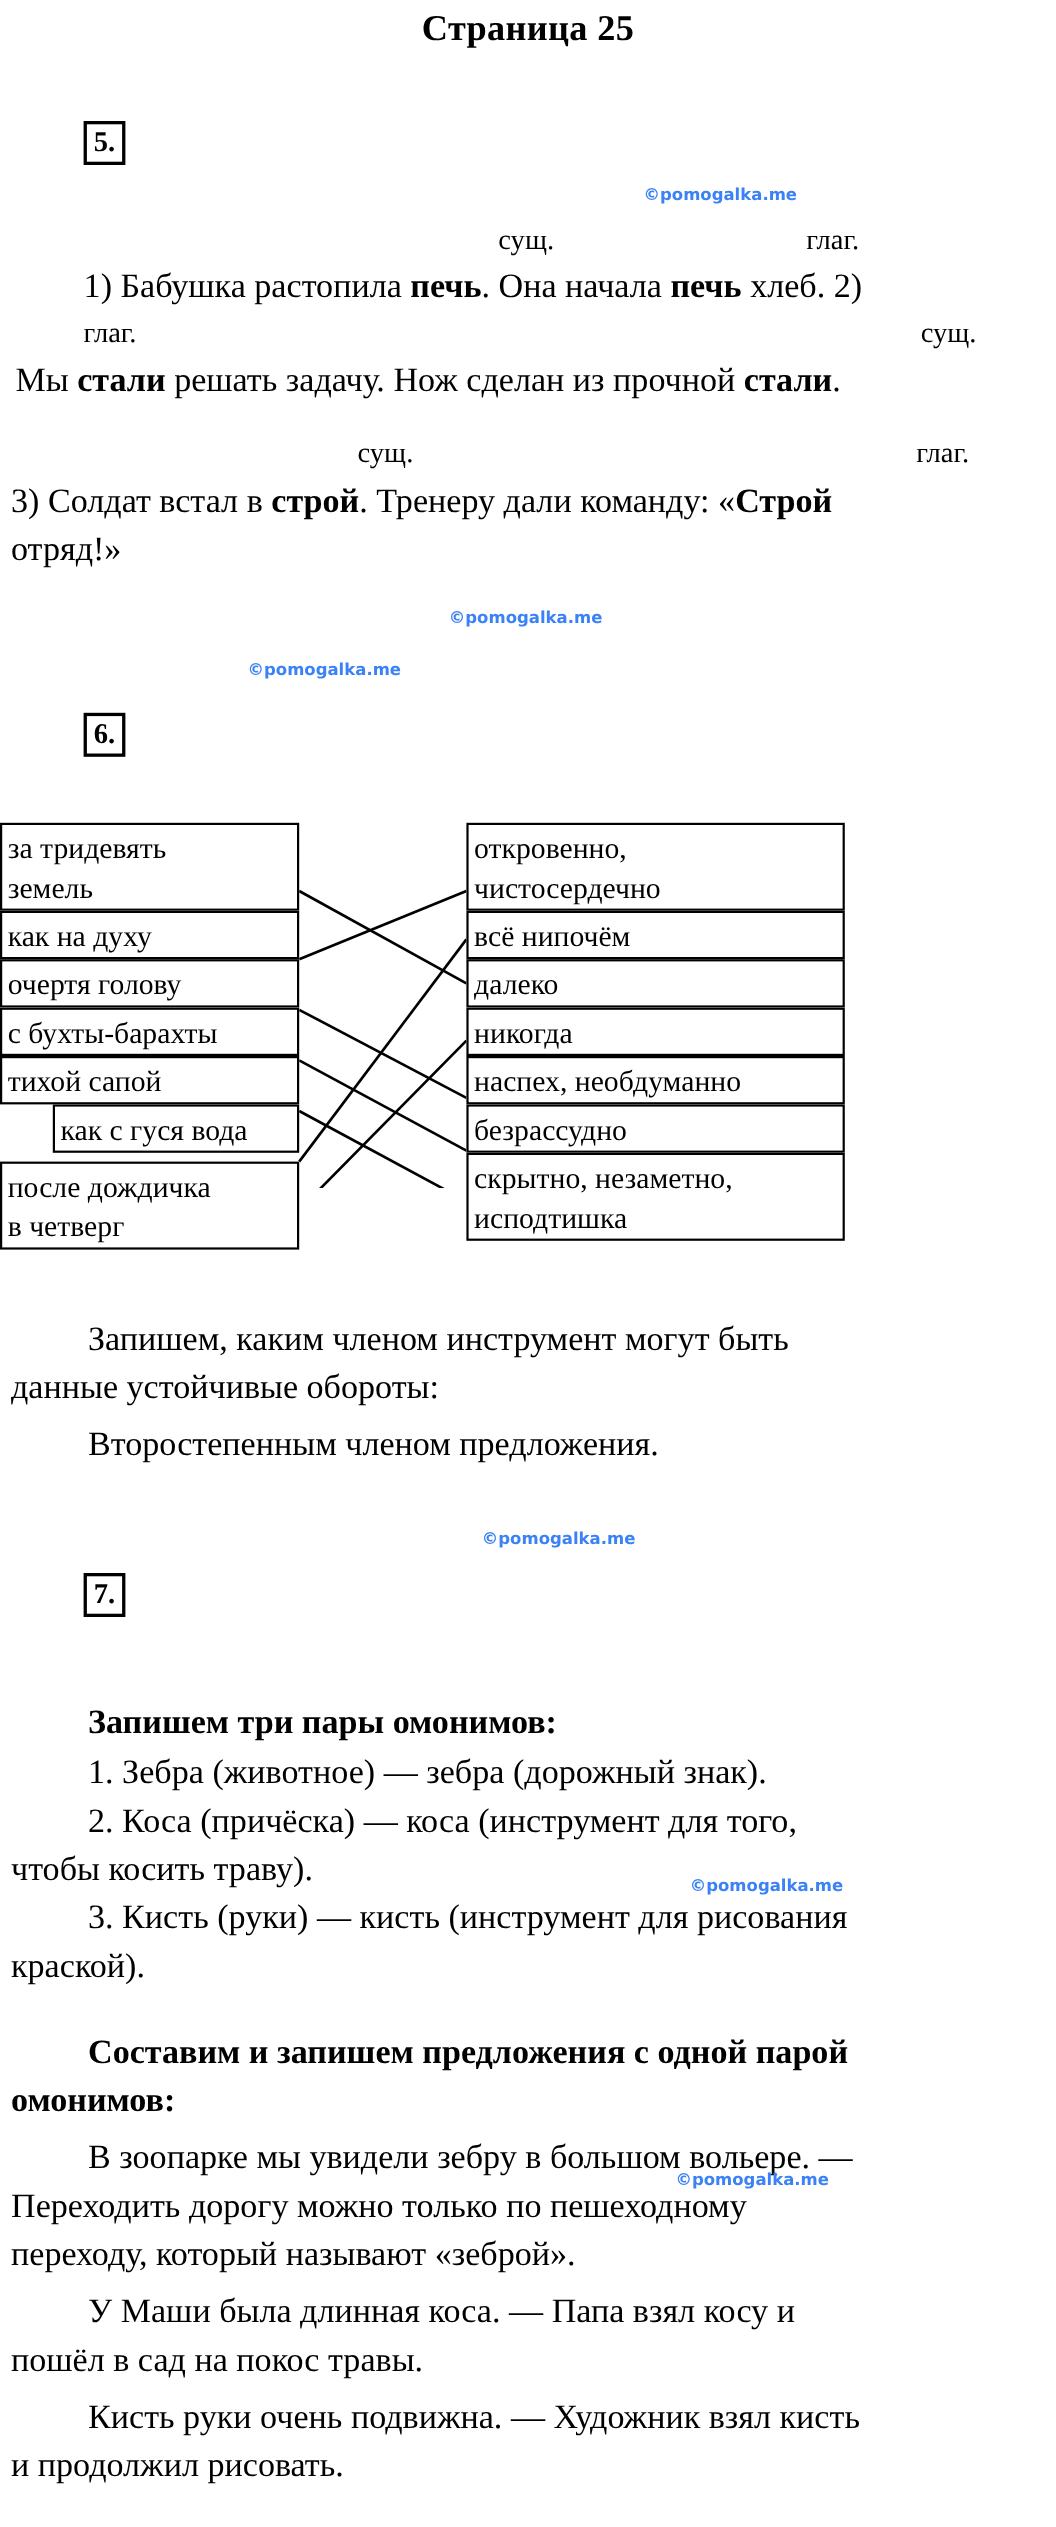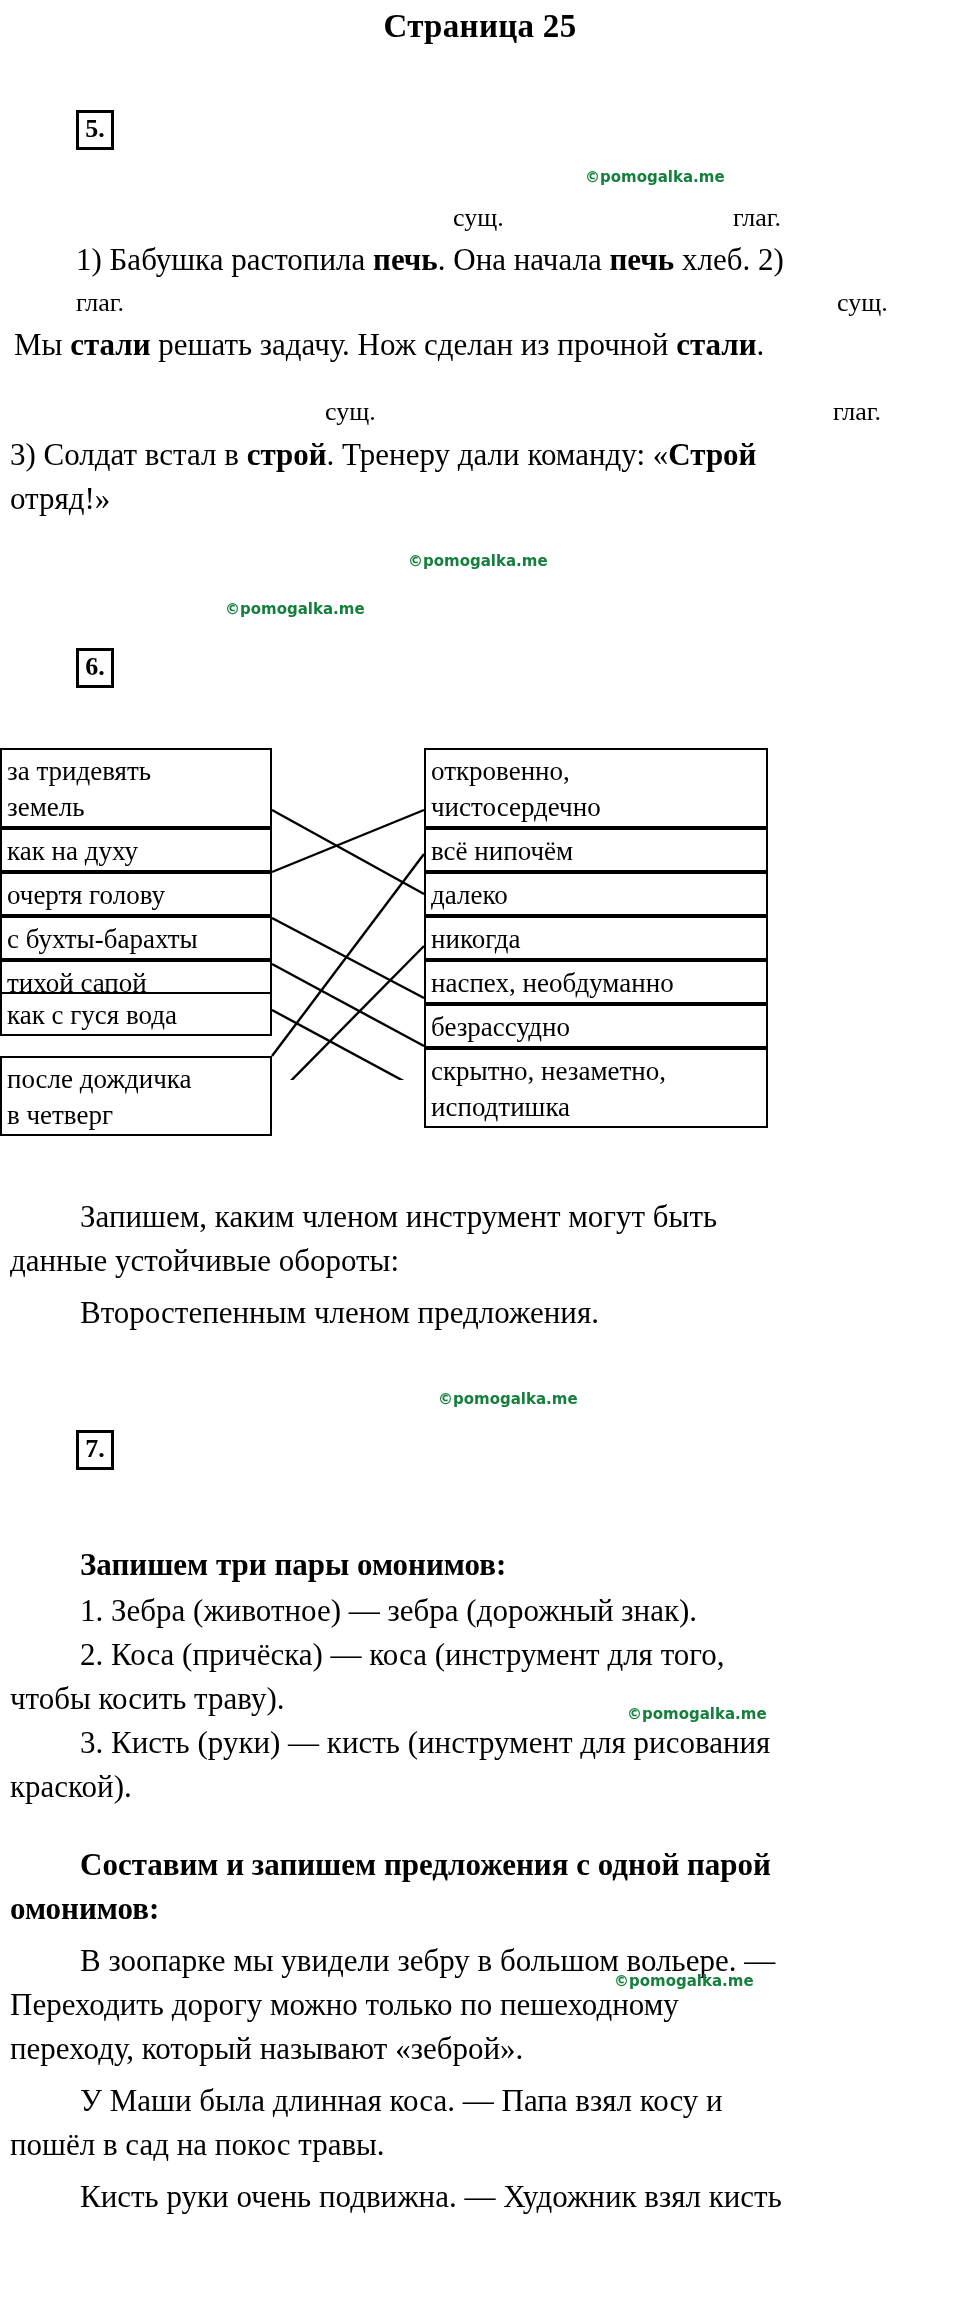--- a/index.html
+++ b/index.html
@@ -46,21 +46,21 @@
     text-align: center;
     box-sizing: content-box;
     padding: 1px 1px 1px 1px;
   }
 
   
   .wm {
     position: absolute;
     font-family: "DejaVu Sans", "Liberation Sans", sans-serif;
     font-weight: bold;
-    color: #15803d;
+    color: #3b82f6;
     white-space: nowrap;
   }
 
   
   .tl {
     position: absolute;
     white-space: nowrap;
     font-size: 31px;
     line-height: 34px;
   }
@@ -161,21 +161,21 @@
 
       <line x1="272" y1="352" x2="424" y2="198" stroke="#000" stroke-width="2.4"></line>
     </svg>
 
     <div class="mcol left">
       <div class="mbox two" style="top:0px;" style2="">за тридевять<br>земель</div>
       <div class="mbox one" style="top:80px;">как на духу</div>
       <div class="mbox one" style="top:124px;">очертя голову</div>
       <div class="mbox one" style="top:168px;">с бухты-барахты</div>
       <div class="mbox one" style="top:212px;">тихой сапой</div>
-      <div class="mbox one" style="top:244px;">как с гуся вода</div>
+      <div class="mbox one" style="top:256px;margin-left:48px;">как с гуся вода</div>
       <div class="mbox two" style="top:308px;">после дождичка<br>в четверг</div>
     </div>
 
     <div class="mcol right">
       <div class="mbox two" style="top:0px;">откровенно,<br>чистосердечно</div>
       <div class="mbox one" style="top:80px;">всё нипочём</div>
       <div class="mbox one" style="top:124px;">далеко</div>
       <div class="mbox one" style="top:168px;">никогда</div>
       <div class="mbox one" style="top:212px;">наспех, необдуманно</div>
       <div class="mbox one" style="top:256px;">безрассудно</div>
@@ -209,14 +209,15 @@
 
   <div class="wm" style="left:614px; top:1972px; font-size:15px;">©pomogalka.me</div>
 
   <div class="tl" style="left:10px; top:2032px;">переходу, который называют «зеброй».</div>
   <div class="tl" style="left:10px; top:1988px;">Переходить дорогу можно только по пешеходному</div>
 
   <div class="tl" style="left:80px; top:2084px;">У Маши была длинная коса. — Папа взял косу и</div>
   <div class="tl" style="left:10px; top:2128px;">пошёл в сад на покос травы.</div>
 
   <div class="tl" style="left:80px; top:2180px;">Кисть руки очень подвижна. — Художник взял кисть</div>
+  <div class="tl" style="left:10px; top:2224px;">и продолжил рисовать.</div>
 
 </div>
 
 </body></html>

